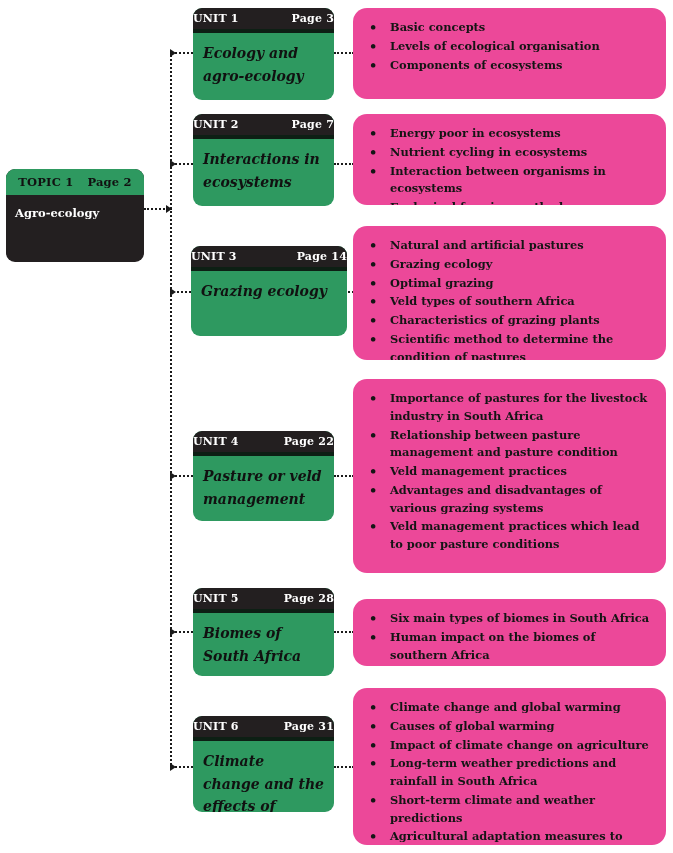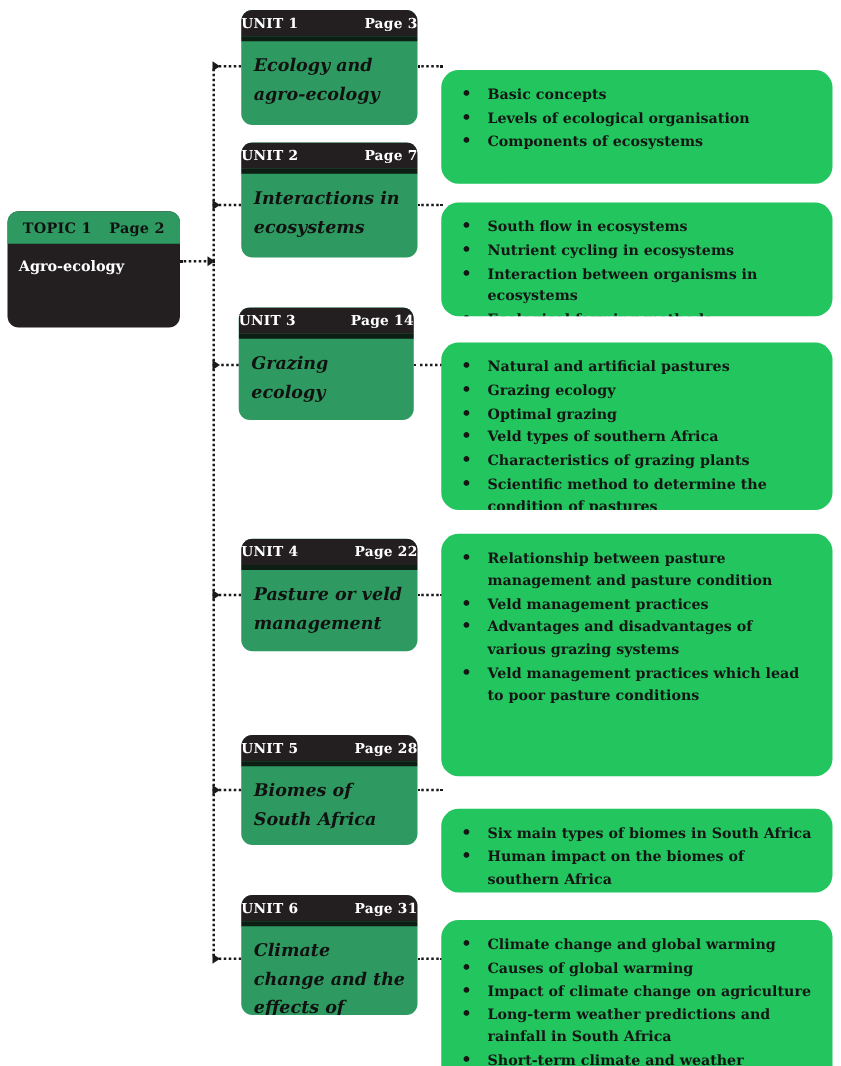--- a/index.html
+++ b/index.html
@@ -112,23 +112,22 @@
     font-size: 14px;
     font-weight: bold;
     line-height: 1.62;
     font-style: italic;
   }
 
   
   .detail-box {
     position: absolute;
     border-radius: 14px;
-    background: #22c55e;
+    background: #ec4899;
     overflow: hidden;
-    margin-top: 48px;
   }
   .detail-list {
     list-style: none;
     margin: 0;
     padding: 11px 14px 0 10px;
   }
   .detail-list li {
     position: relative;
     padding-left: 27px;
     color: #151515;
@@ -210,28 +209,28 @@
     <div class="unit-head">
       <span>UNIT 2</span>
       <span>Page 7</span>
     </div>
     <div class="unit-head-rule"></div>
     <div class="unit-body">Interactions in ecosystems</div>
   </div>
 
   <div class="detail-box" style="left:353px; top:114px; width:313px; height:91px;">
     <ul class="detail-list">
-      <li>South flow in ecosystems</li>
+      <li>Energy poor in ecosystems</li>
       <li>Nutrient cycling in ecosystems</li>
       <li>Interaction between organisms in ecosystems</li>
       <li>Ecological farming methods</li>
     </ul>
   </div>
 
-  <div class="unit-box" style="left:191px; top:246px; width:140px; height:90px;">
+  <div class="unit-box" style="left:191px; top:246px; width:156px; height:90px;">
     <div class="unit-head">
       <span>UNIT 3</span>
       <span>Page 14</span>
     </div>
     <div class="unit-head-rule"></div>
     <div class="unit-body">Grazing ecology</div>
   </div>
 
   <div class="detail-box" style="left:353px; top:226px; width:313px; height:134px;">
     <ul class="detail-list">
@@ -248,20 +247,21 @@
     <div class="unit-head">
       <span>UNIT 4</span>
       <span>Page 22</span>
     </div>
     <div class="unit-head-rule"></div>
     <div class="unit-body">Pasture or veld management</div>
   </div>
 
   <div class="detail-box" style="left:353px; top:379px; width:313px; height:194px;">
     <ul class="detail-list">
+      <li>Importance of pastures for the livestock industry in South Africa</li>
       <li>Relationship between pasture management and pasture condition</li>
       <li>Veld management practices</li>
       <li>Advantages and disadvantages of various grazing systems</li>
       <li>Veld management practices which lead to poor pasture conditions</li>
     </ul>
   </div>
 
   <div class="unit-box" style="left:193px; top:588px; width:141px; height:88px;">
     <div class="unit-head">
       <span>UNIT 5</span>

